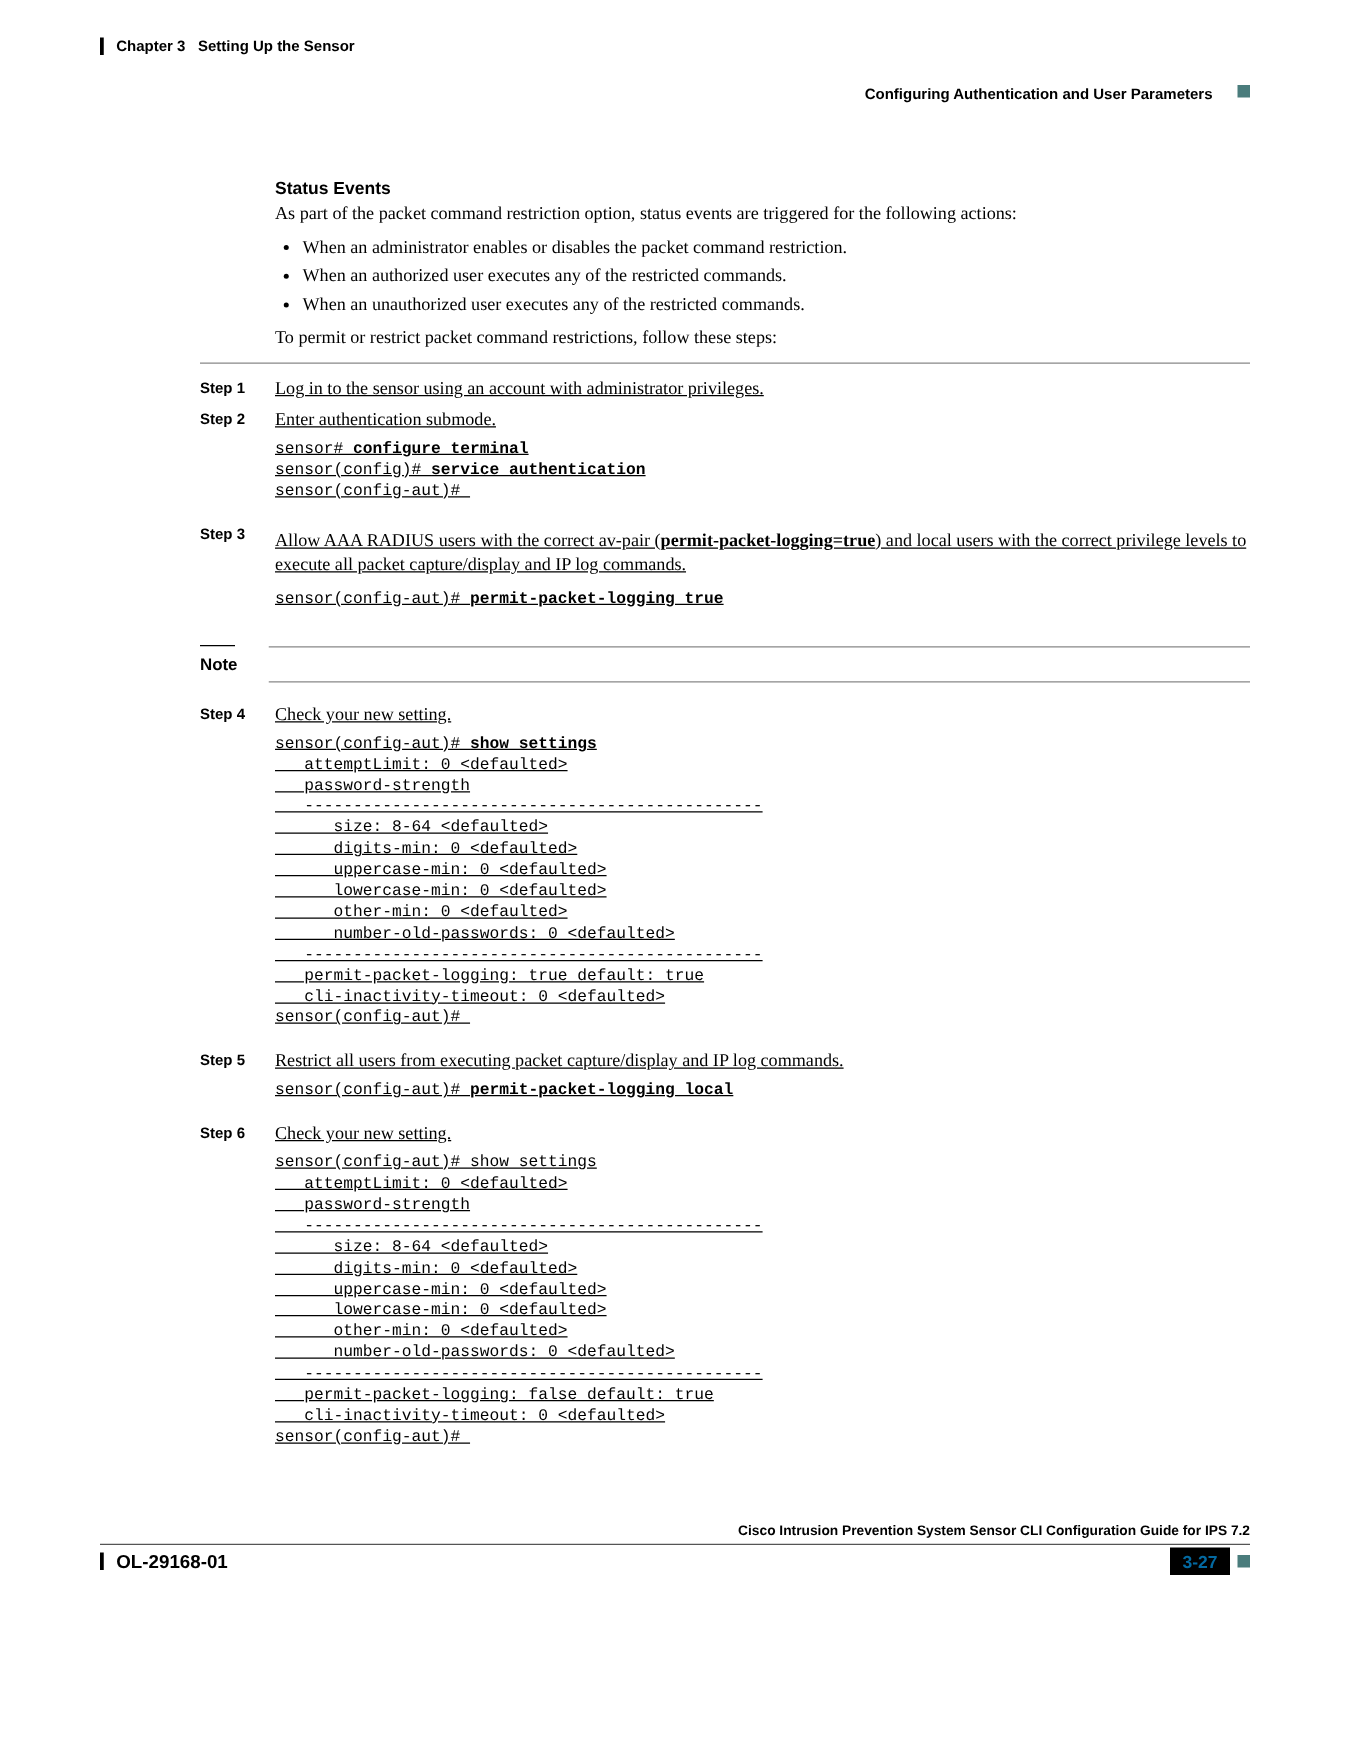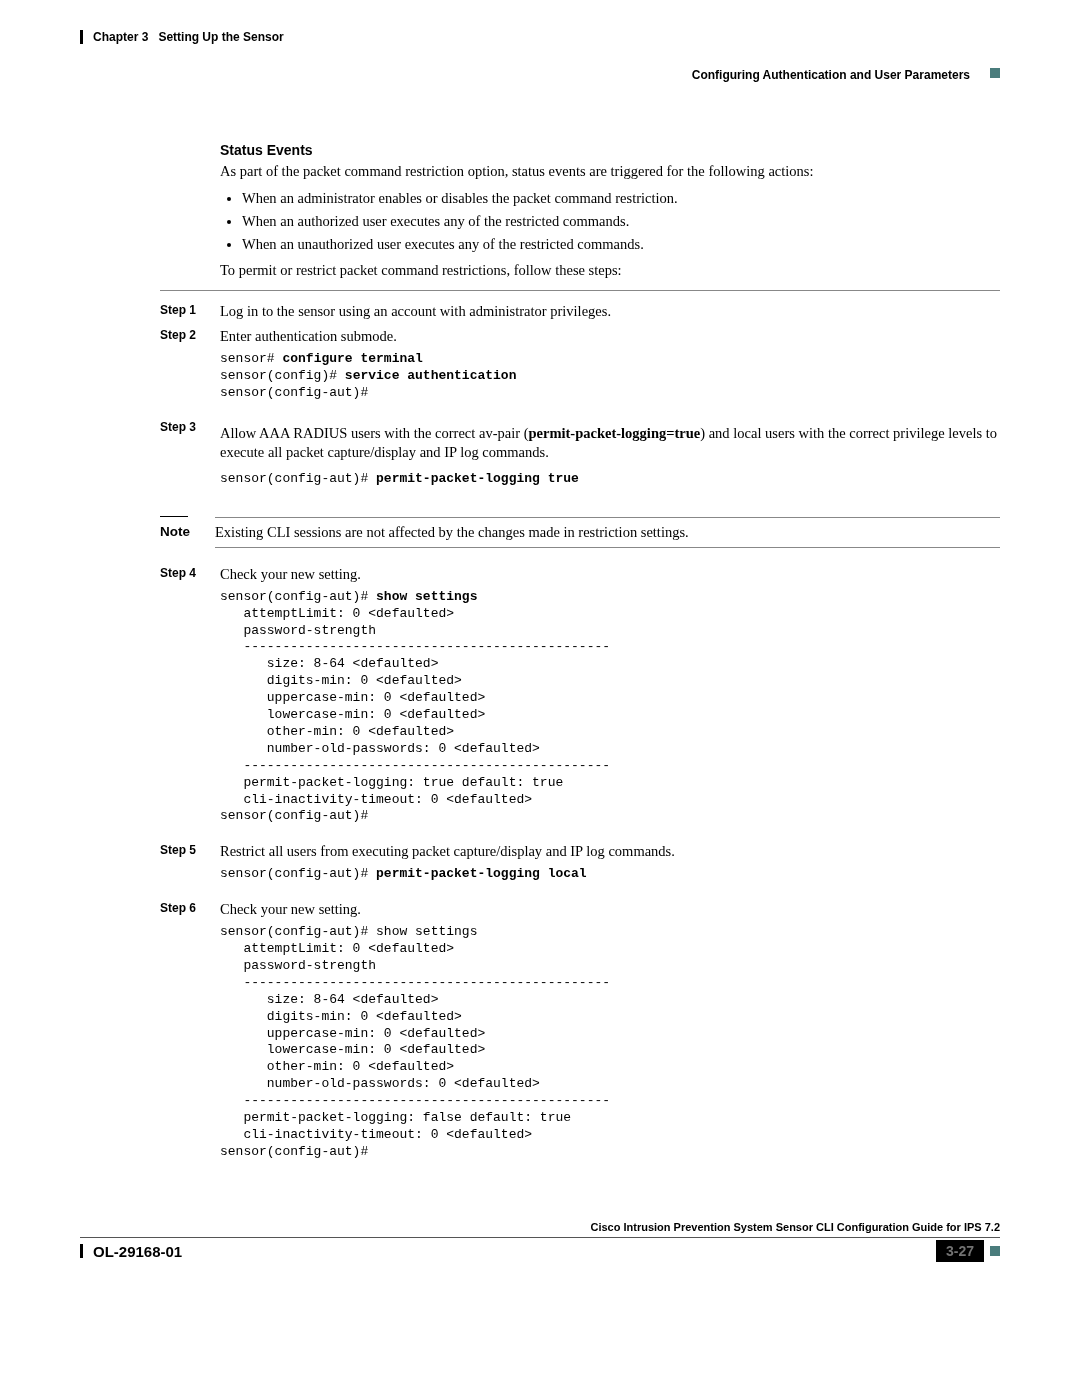--- a/index.html
+++ b/index.html
@@ -88,20 +88,21 @@
   }
   .step-label {
     width: 60px;
     font-family: Arial, Helvetica, sans-serif;
     font-weight: bold;
     font-size: 12px;
     flex-shrink: 0;
   }
   .step-body {
     flex: 1;
+    text-decoration: underline;
   }
   pre.code {
     font-family: "Courier New", Courier, monospace;
     font-size: 13px;
     margin: 6px 0 10px 0;
     white-space: pre;
     line-height: 1.3;
   }
   pre.code .b { font-weight: bold; }
   .note-block {
@@ -157,21 +158,21 @@
   }
   .footer-left {
     font-family: Arial, Helvetica, sans-serif;
     font-weight: bold;
     font-size: 15px;
     display: flex;
     align-items: center;
   }
   .page-badge {
     background: #000;
-    color: #737373;
+    color: #0369a1;
     font-family: Arial, Helvetica, sans-serif;
     font-weight: bold;
     font-size: 14px;
     padding: 3px 10px;
   }
   .footer-right-group {
     display: flex;
     align-items: center;
     gap: 6px;
   }
@@ -233,21 +234,20 @@
         </div>
 <pre class="code"><span>sensor(config-aut)# </span><span class="b">permit-packet-logging true</span></pre>
       </div>
     </div>
 
     <div class="note-block">
       <div class="note-short-rule"></div>
       <div class="note-top-rule"></div>
       <div class="note-row">
         <div class="note-label">Note</div>
-        <div class="note-text">Existing CLI sessions are not affected by the changes made in restriction settings.</div>
       </div>
       <div class="note-bot-rule"></div>
     </div>
 
     <div class="step-row">
       <div class="step-label">Step 4</div>
       <div class="step-body">
         <div>Check your new setting.</div>
 <pre class="code"><span>sensor(config-aut)# </span><span class="b">show settings</span><span>
    attemptLimit: 0 &lt;defaulted&gt;

